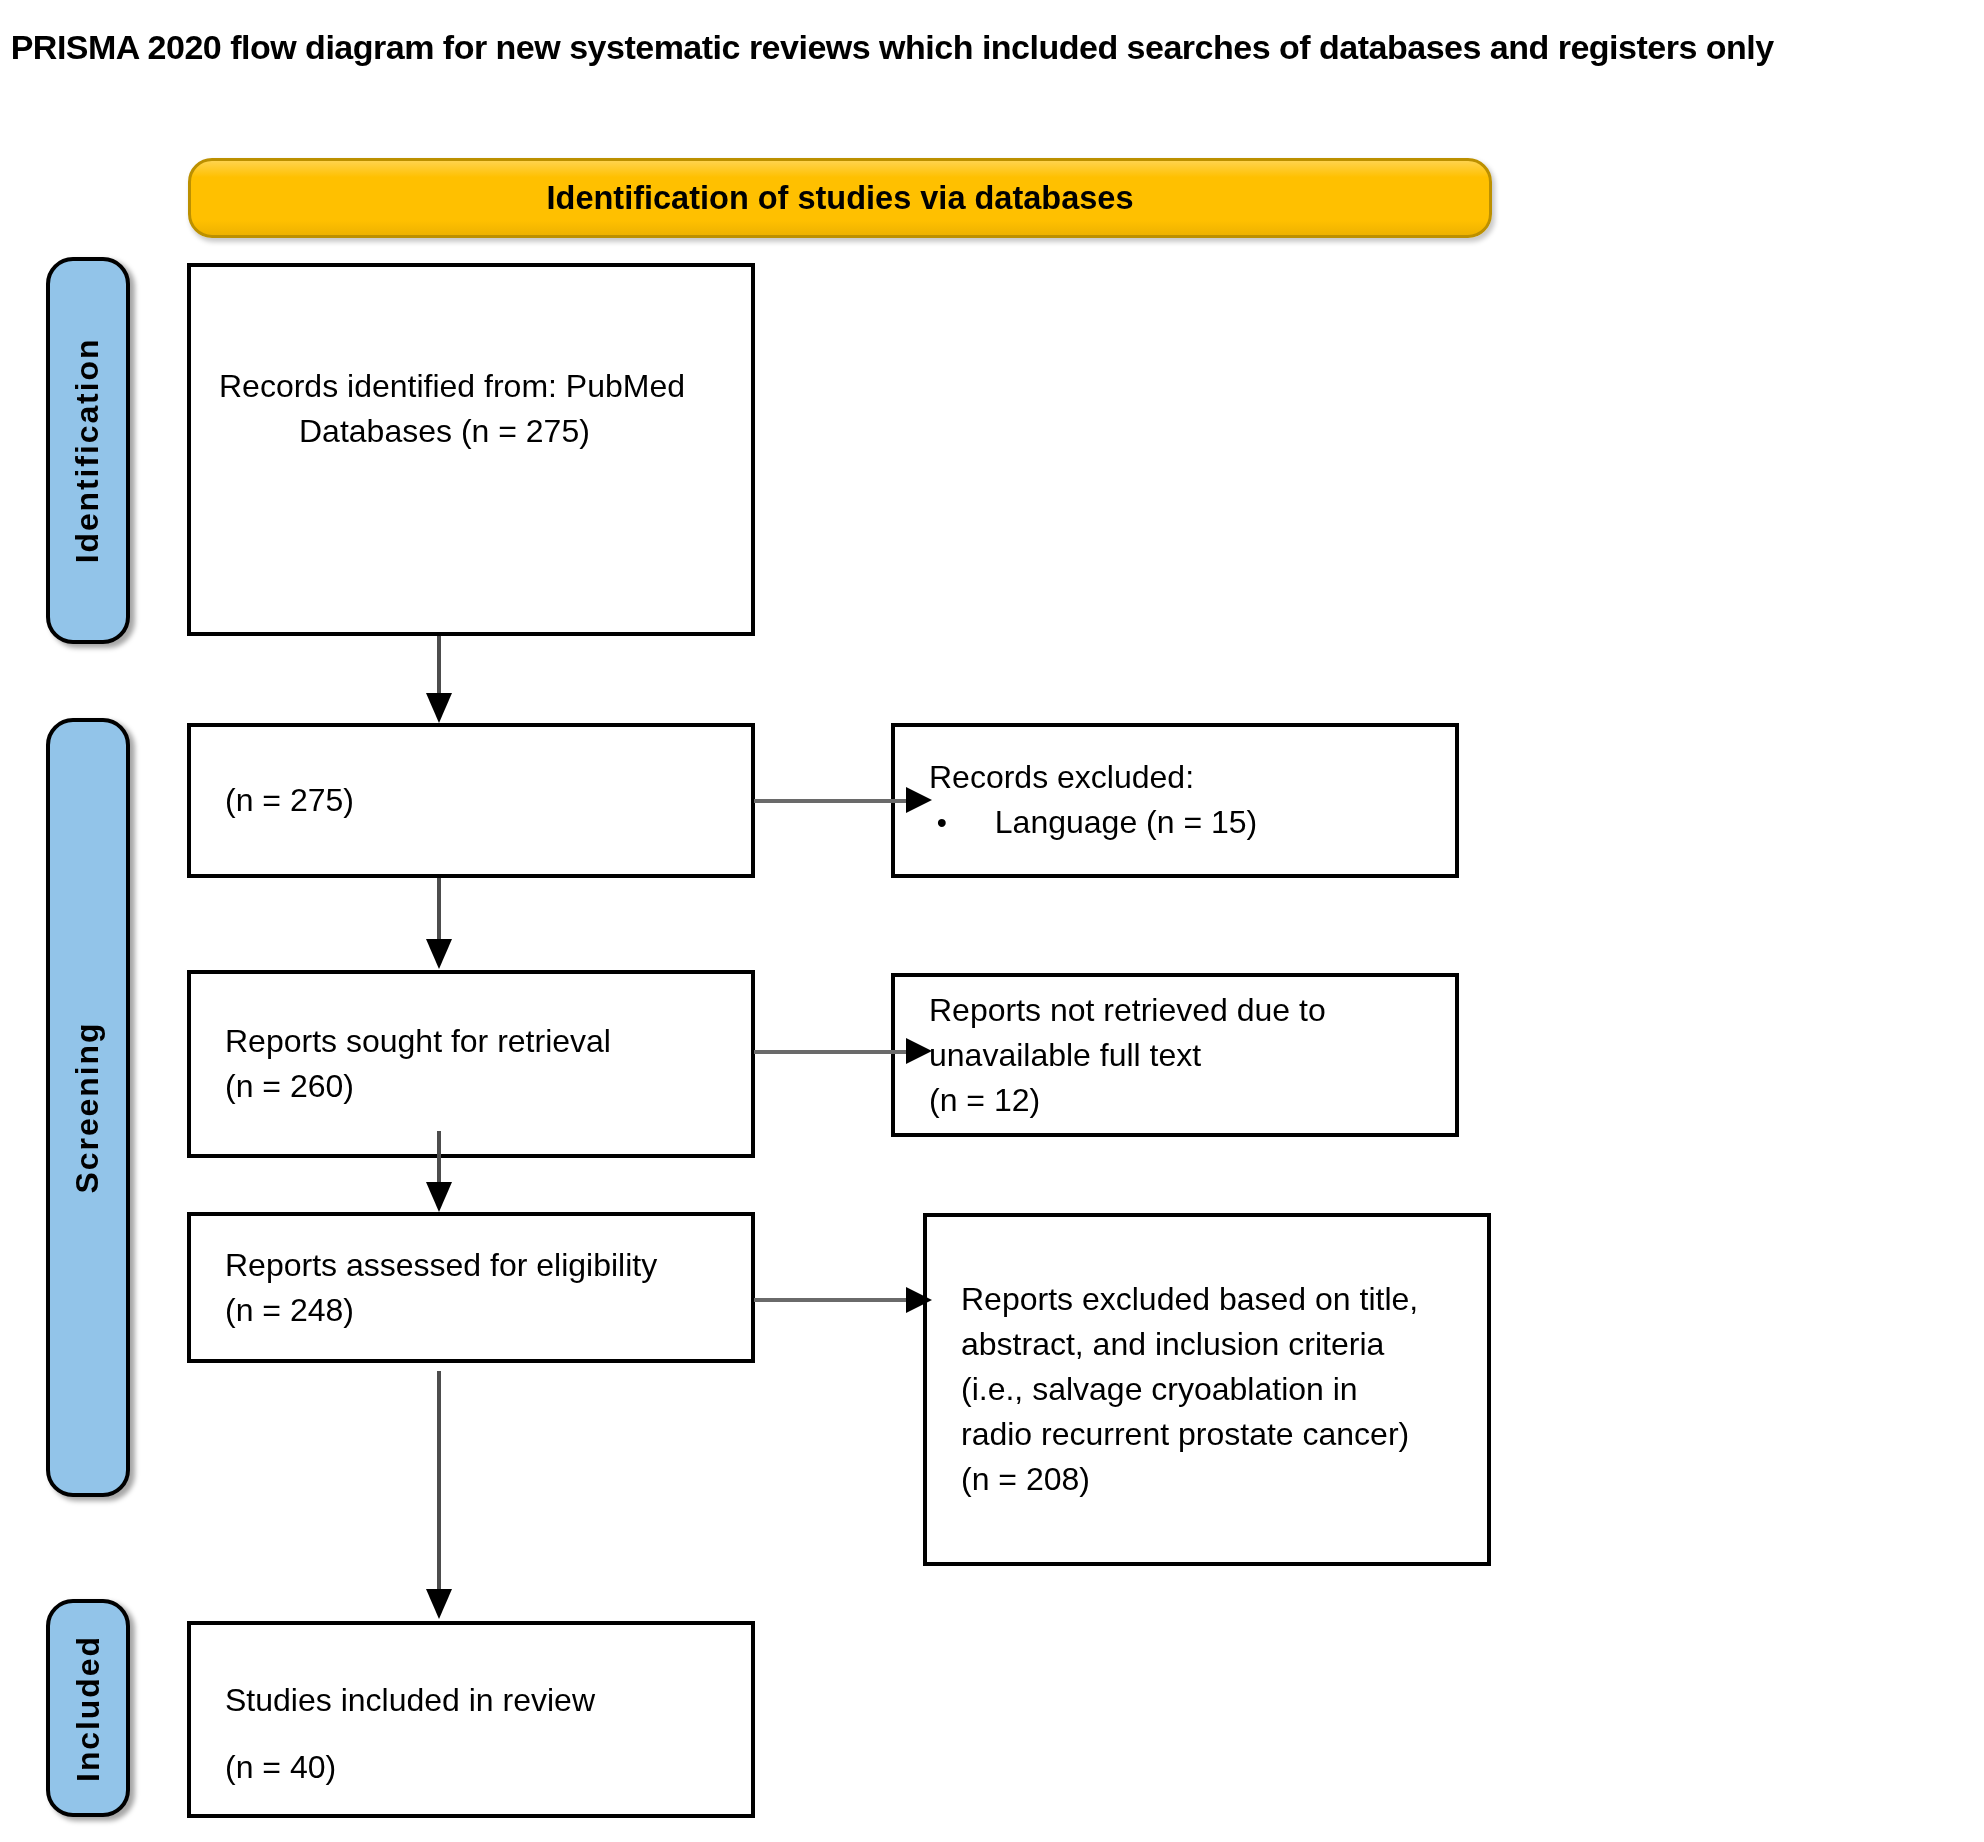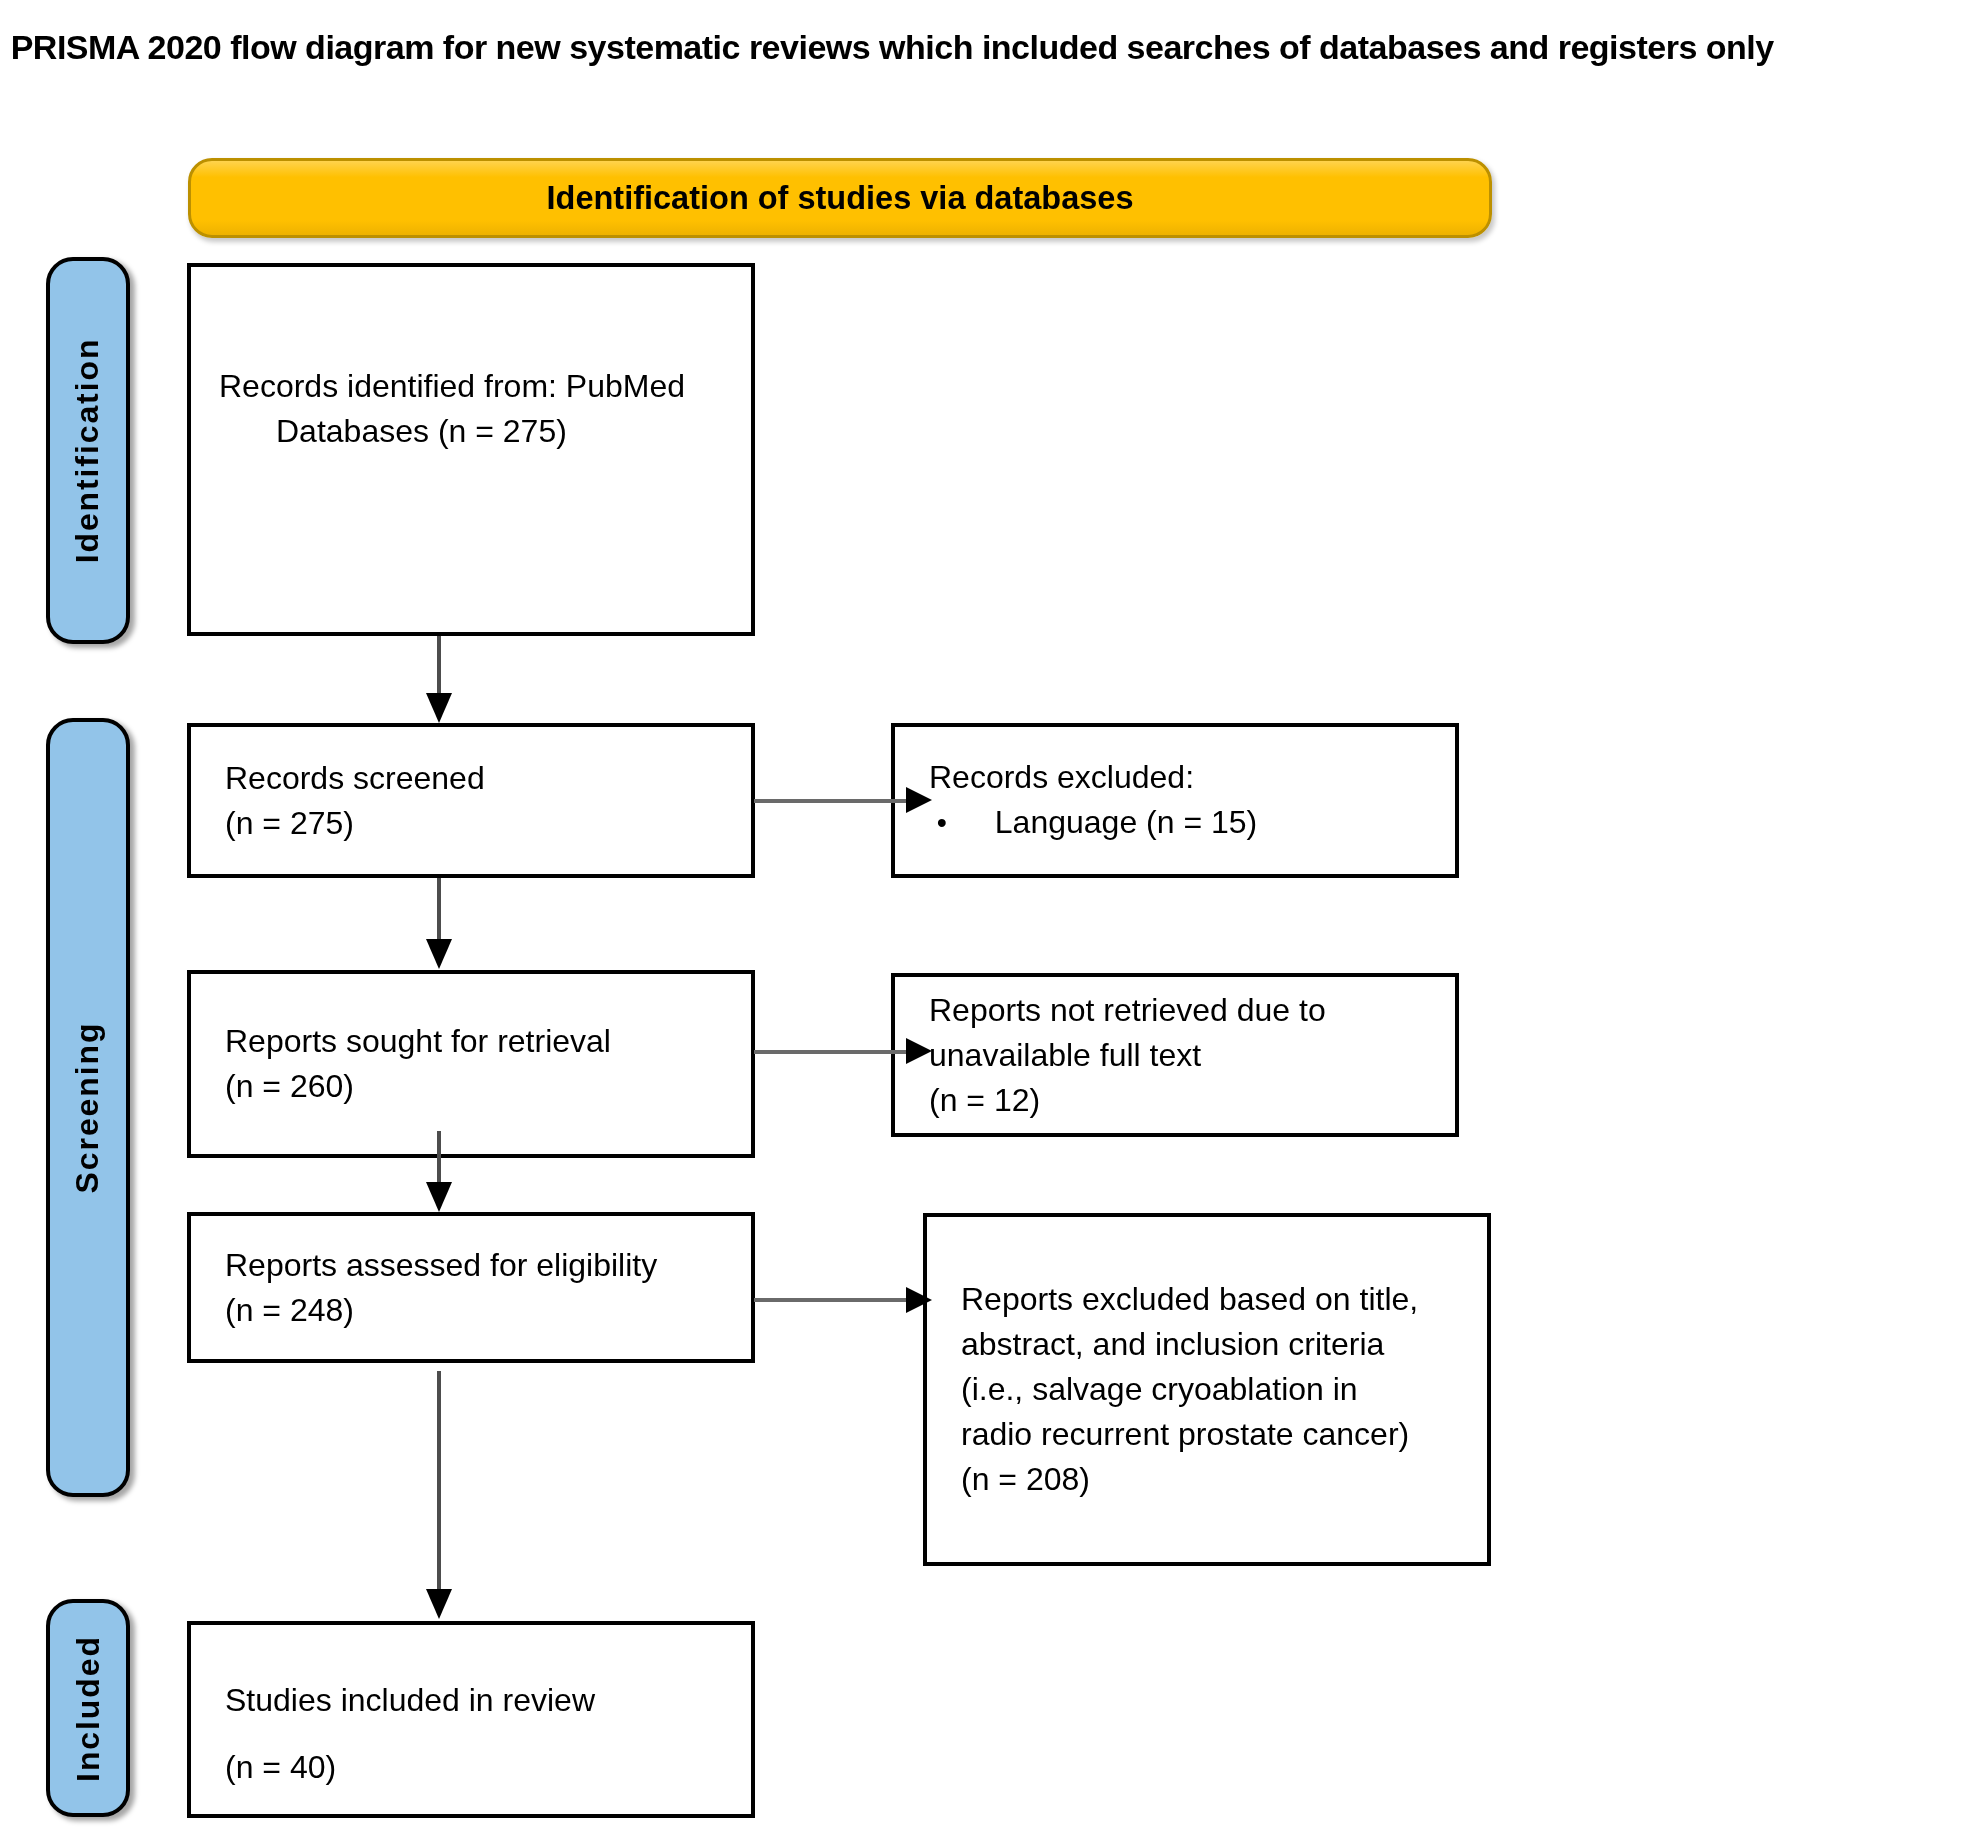--- a/index.html
+++ b/index.html
@@ -50,21 +50,21 @@
   .box-identified { top: 263px;  height: 373px; justify-content: flex-start; padding-top: 97px; padding-left: 28px; }
   .box-screened   { top: 723px; height: 155px; }
   .box-sought     { top: 970px; height: 188px; }
   .box-assessed   { top: 1212px; height: 151px; }
   .box-included   { top: 1621px; height: 197px; justify-content: flex-start; padding-top: 53px; gap: 22px; }
 
   .box-excluded-records { top: 723px; height: 155px; }
   .box-not-retrieved    { top: 973px; height: 164px; }
   .box-excluded-reports { top: 1213px; height: 353px; margin-left: 32px; }
 
-  .indent { margin-left: 57px; }
+  .indent { margin-left: 80px; }
   .bullet-row { display: flex; align-items: baseline; margin-left: 7.8px; }
   .bullet-glyph { width: 58px; font-size: 29px; }
 
   
   .vstem { position: absolute; width: 4.4px; background: #4d4d4d; left: 437px; }
   .vhead { position: absolute; width: 0; height: 0; left: 426px;
            border-left: 13px solid transparent; border-right: 13px solid transparent;
            border-top: 30px solid #000; }
   .hstem { position: absolute; height: 4.4px; background: #6a6a6a; left: 754px; width: 155px; }
   .hhead { position: absolute; width: 0; height: 0; left: 906px;
@@ -100,21 +100,20 @@
   <div class="stage stage-included">
     <span>Included</span>
   </div>
 
   <div class="fbox col-left box-identified">
     <div>Records identified from: PubMed</div>
     <div class="indent">Databases (n = 275)</div>
   </div>
 
   <div class="fbox col-left box-screened">
-    <div>Records screened</div>
     <div>(n = 275)</div>
   </div>
 
   <div class="fbox col-left box-sought">
     <div>Reports sought for retrieval</div>
     <div>(n = 260)</div>
   </div>
 
   <div class="fbox col-left box-assessed">
     <div>Reports assessed for eligibility</div>

